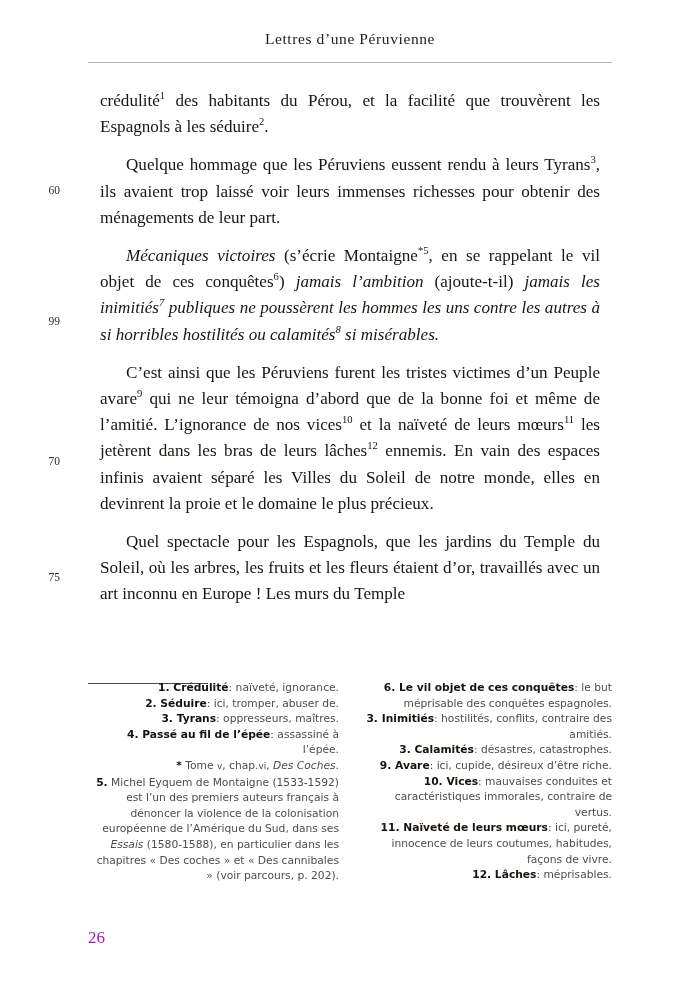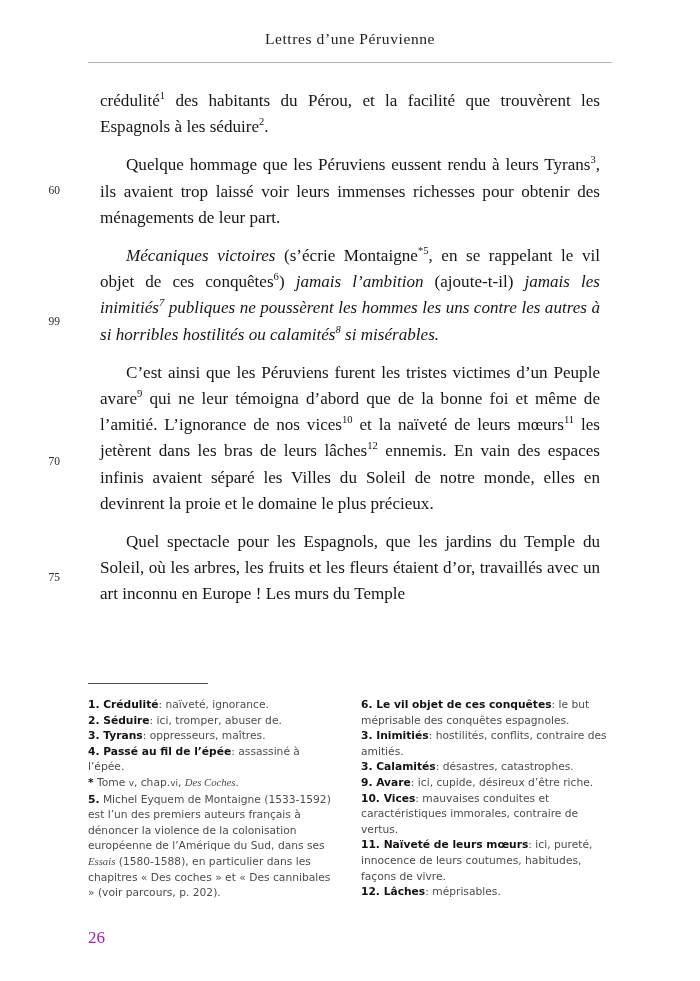--- a/index.html
+++ b/index.html
@@ -87,40 +87,41 @@
     position: absolute;
     left: 88px;
     top: 683px;
     width: 120px;
     height: 1px;
     background: #4a4a4a;
   }
   .footnotes {
     position: absolute;
     left: 88px;
-    top: 697px;
+    top: 680px;
     width: 524px;
     display: flex;
     gap: 22px;
+    text-align: right;
   }
   .fn-col {
     width: 252px;
     font-family: "DejaVu Sans", sans-serif;
     font-size: 10.7px;
     line-height: 15.6px;
     color: #4c4c4c;
   }
   .fn {
     margin: 0 0 0 0;
   }
   .fn b {
     color: #17120f;
     font-weight: 700;
   }
-  .fn i { font-style: italic; font-family: Liberation Serif, serif; }
+  .fn i { font-style: italic; }
   .sc {
     font-size: 0.84em;
     text-transform: lowercase;
   }
 
   
   .folio {
     position: absolute;
     left: 88px;
     top: 928px;

